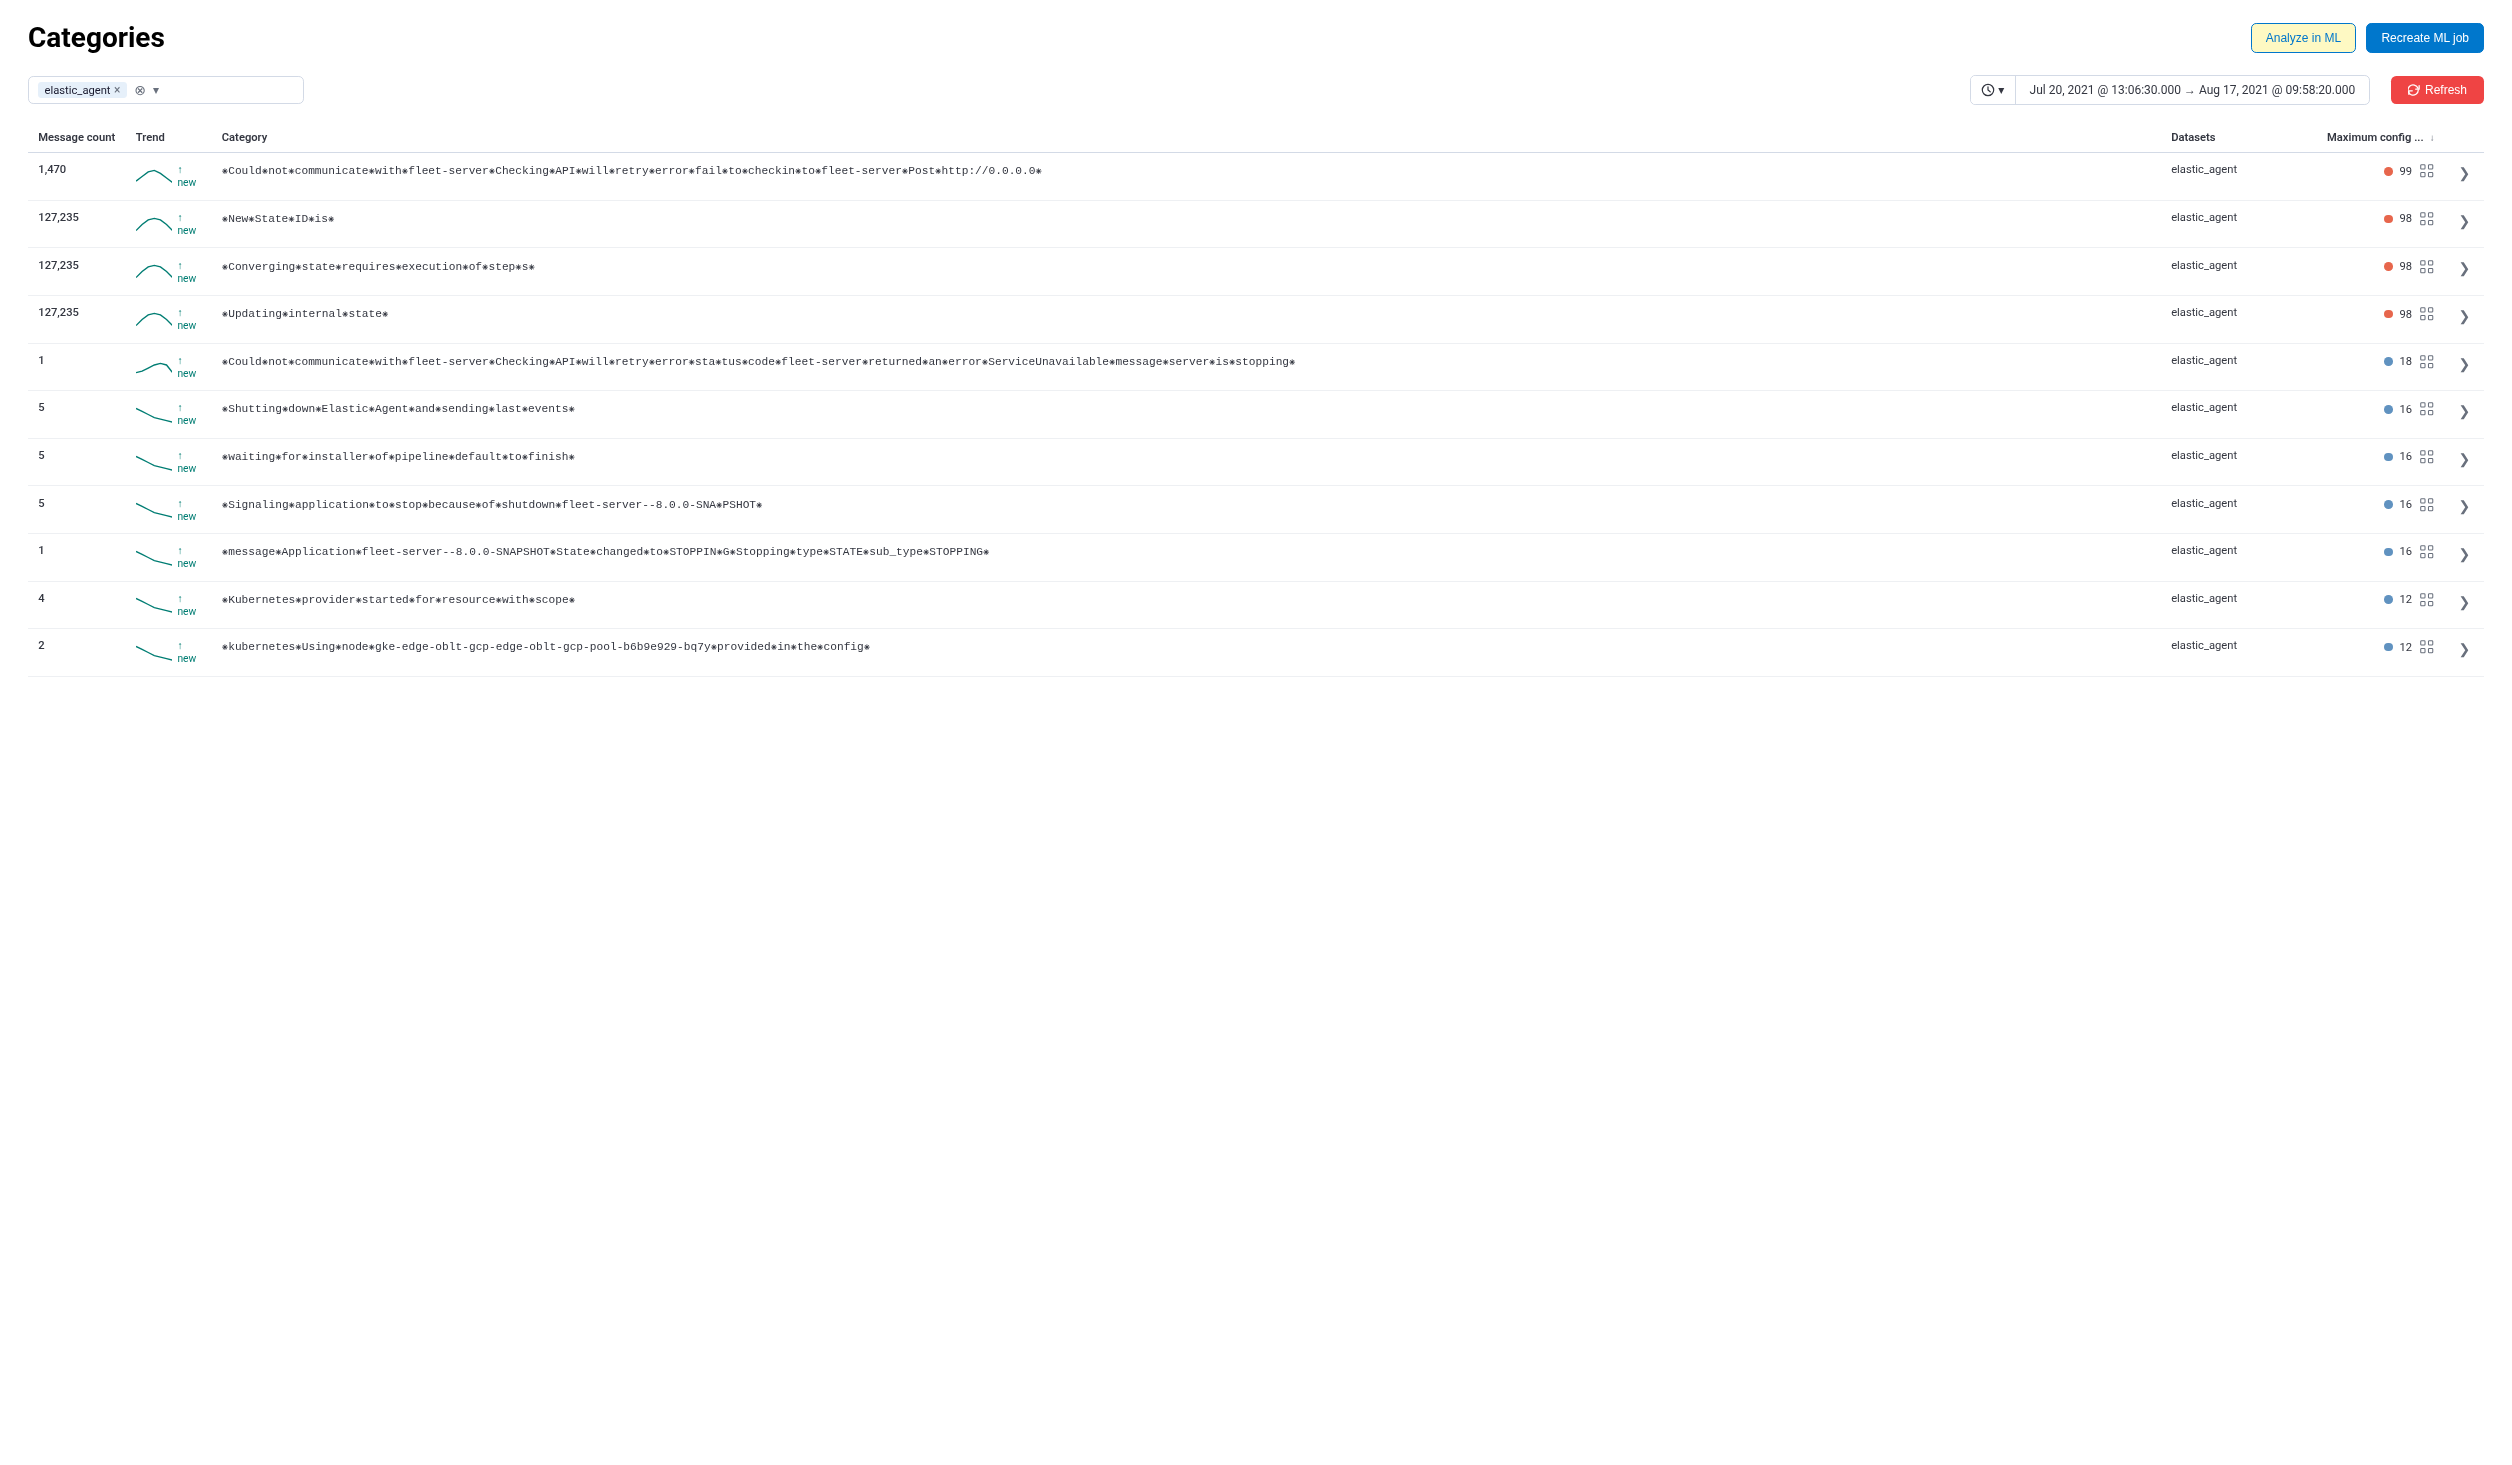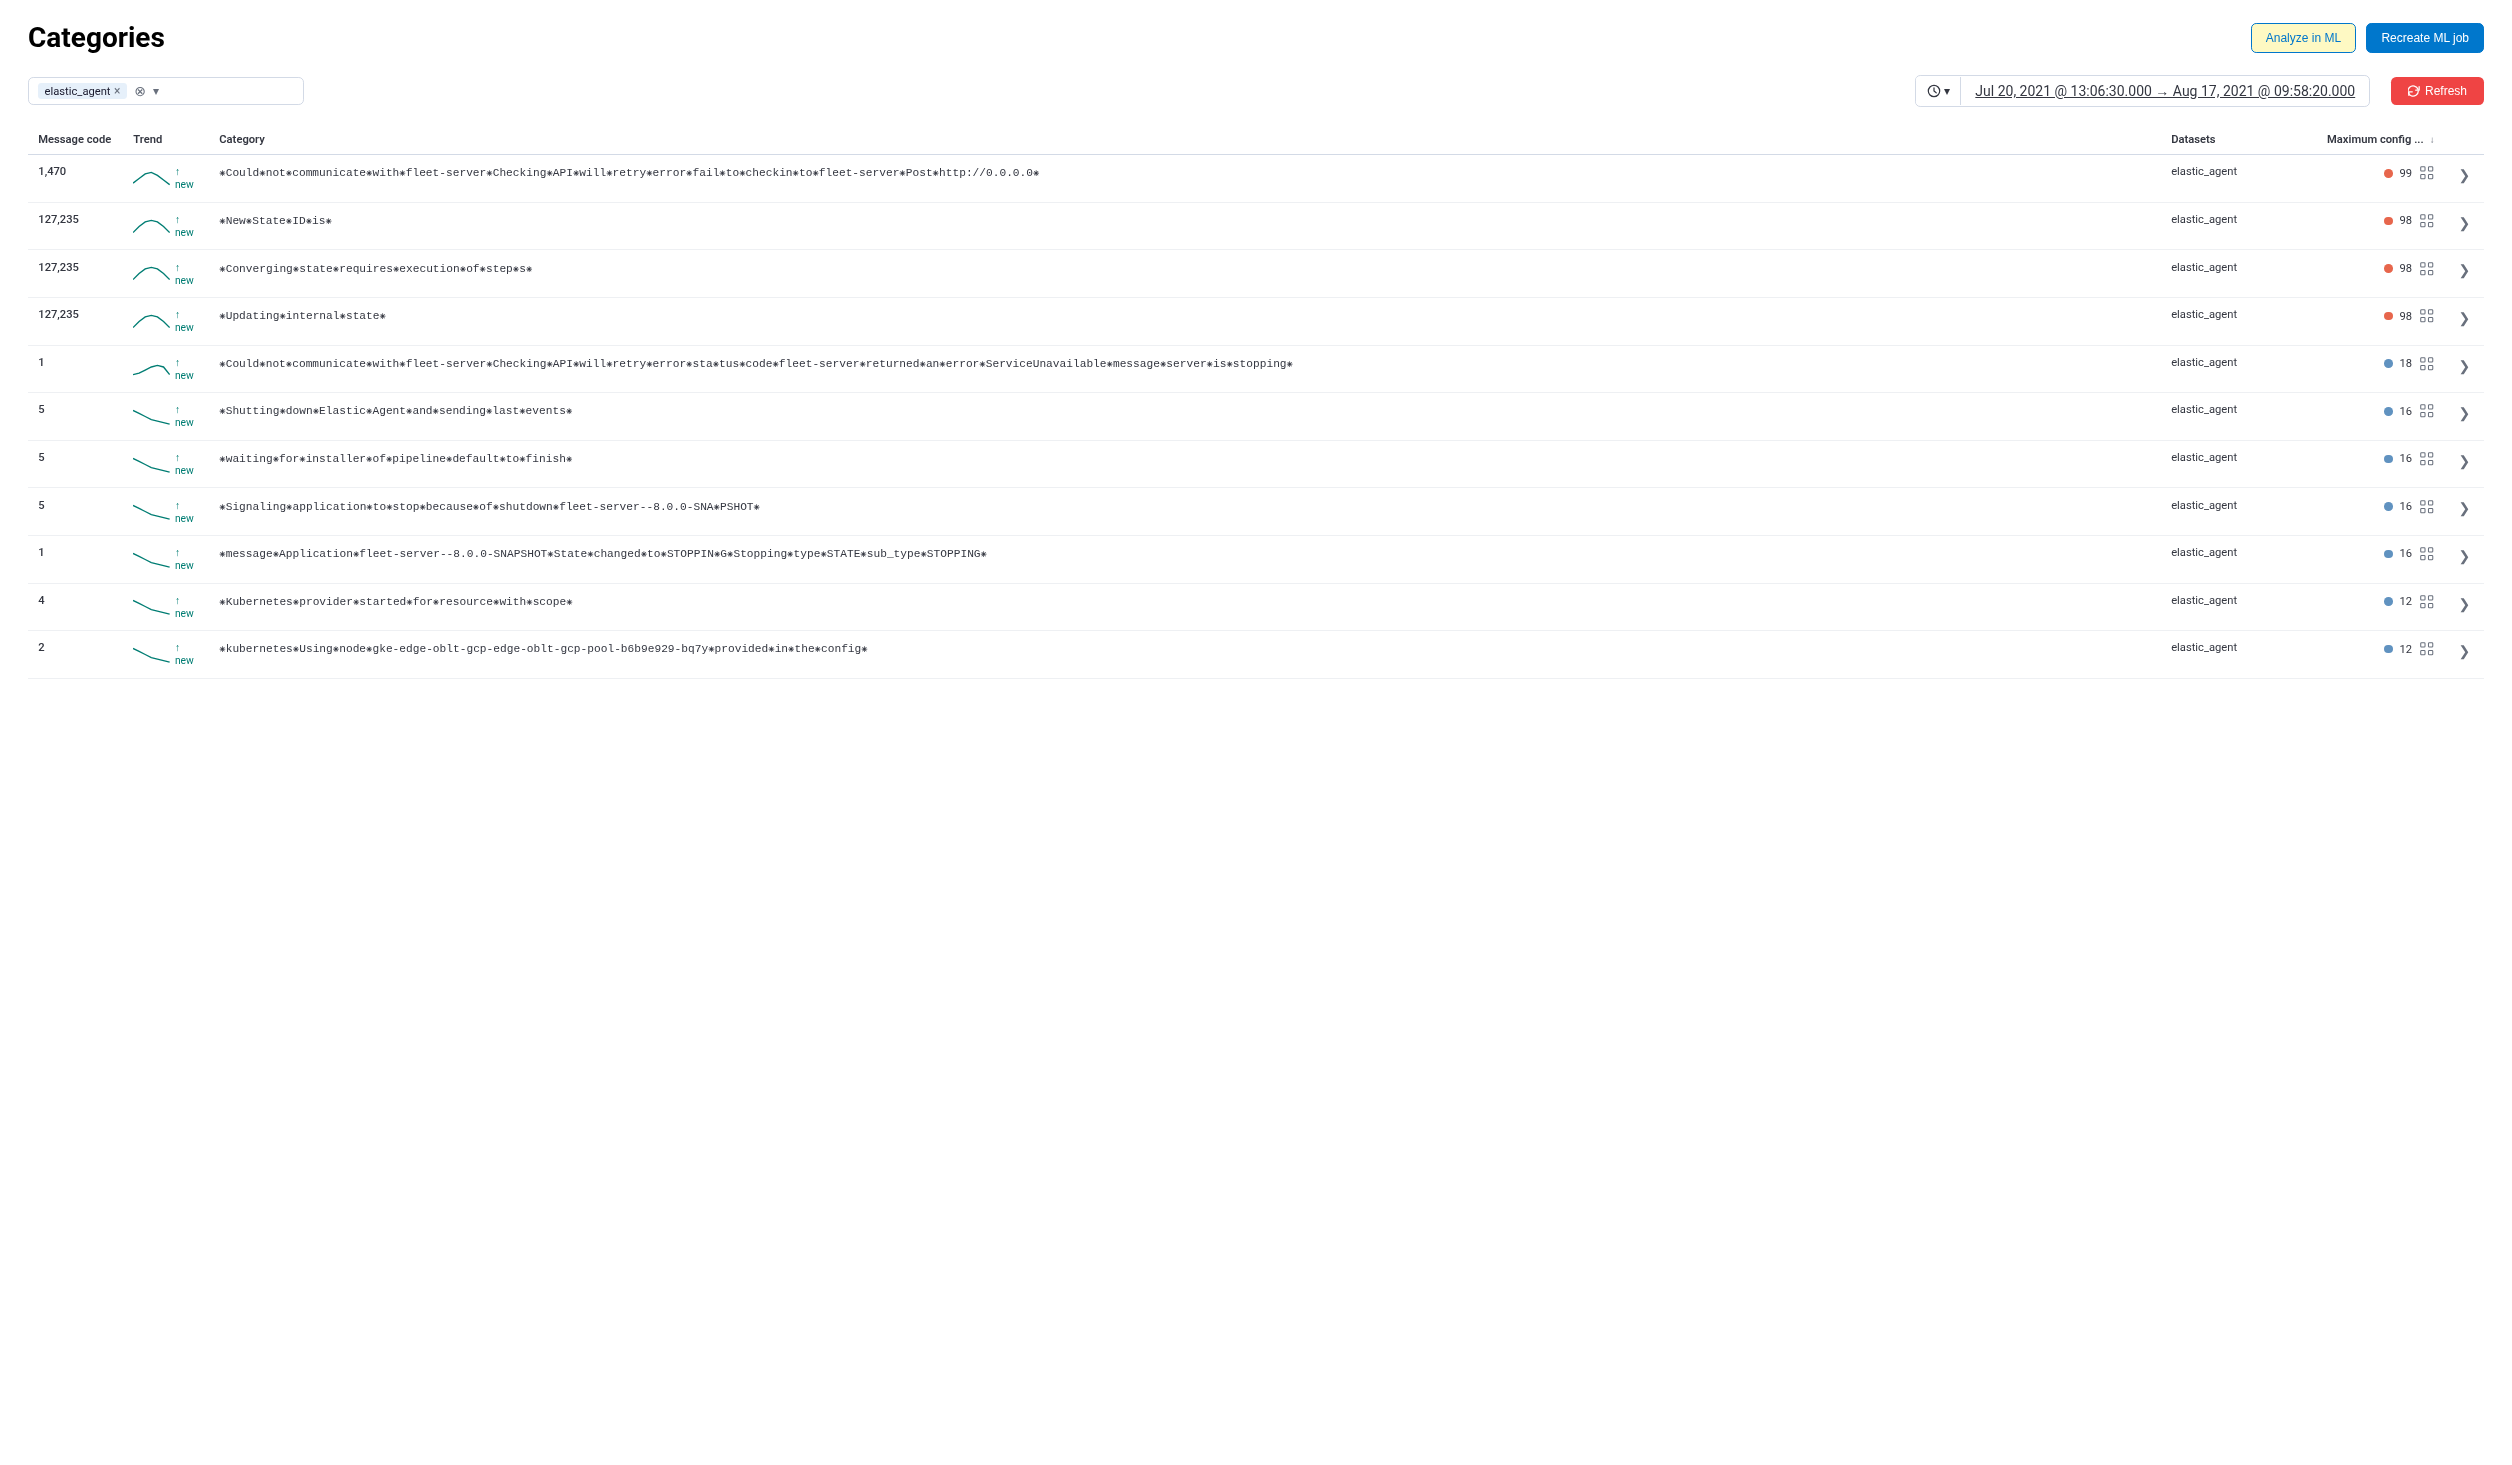--- a/index.html
+++ b/index.html
@@ -108,24 +108,23 @@
       border-right: 0.9px solid #d3dae6;
       cursor: pointer;
       display: flex;
       align-items: center;
       gap: 3.4px;
       color: #343741;
       background: #fff;
     }
     .time-range-text {
       padding: 7px 14px;
-      font-size: 14px;
+      font-size: 12px;
       color: #343741;
       white-space: nowrap;
-      text-decoration: underline;
     }
     .refresh-btn {
       padding: 7px 17px;
       background: #ef4444;
       color: #fff;
       border: none;
       border-radius: 5.2px;
       cursor: pointer;
       font-size: 12px;
       font-weight: 500;
@@ -242,21 +241,21 @@
         <span>Refresh</span>
       </button>
     </div>
   </div>
 
   <div class="table-container">
     <table class="data-table">
       <thead>
         <tr>
           <th style="min-width:95px;">
-            <span>Message code</span>
+            <span>Message count</span>
           </th>
           <th style="min-width:86px;">
             <span>Trend</span>
           </th>
           <th style="width:100%;">
             <span>Category</span>
           </th>
           <th style="min-width:112px;">
             <span>Datasets</span>
           </th>

